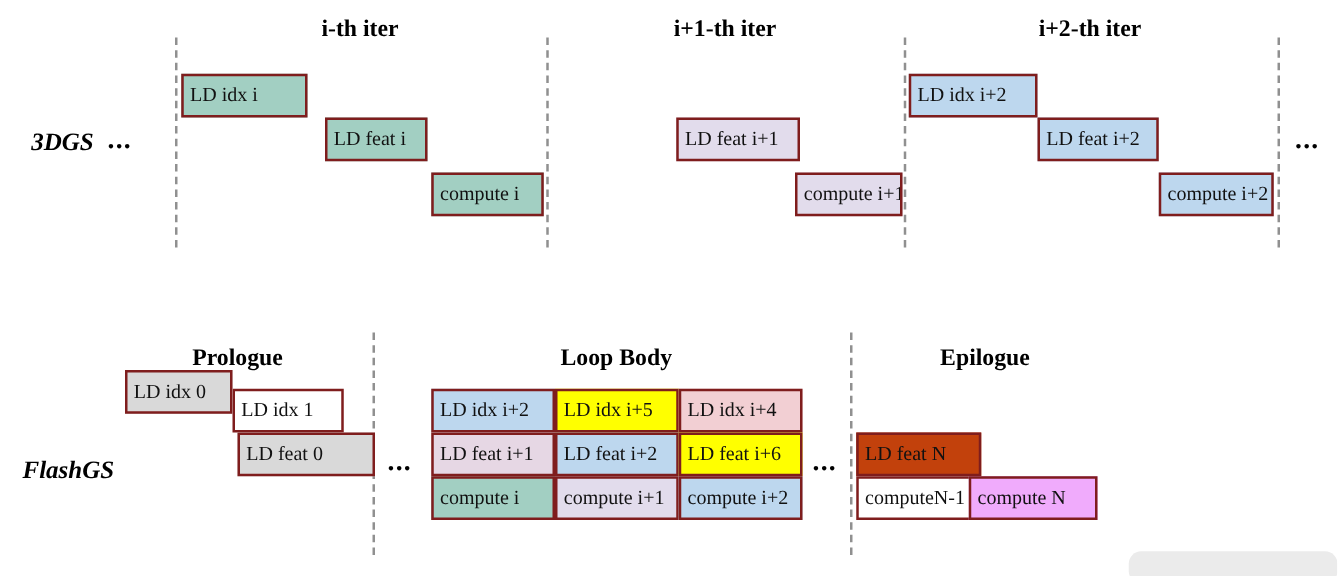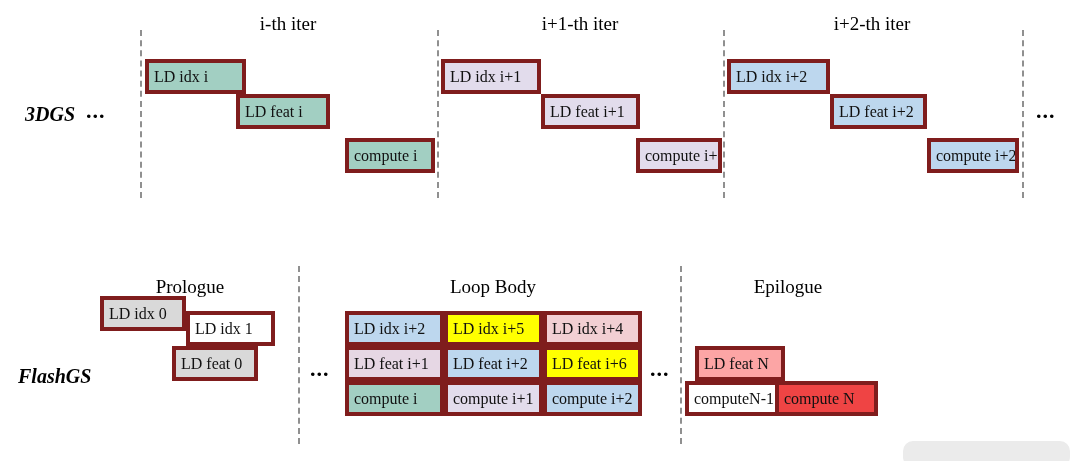--- a/index.html
+++ b/index.html
@@ -6,33 +6,33 @@
   .canvas{
     position:relative;
     width:1070px;height:461px;
     background:#ffffff;
     font-family:"Liberation Serif","DejaVu Serif",serif;
     overflow:hidden;
   }
   .box{
     position:absolute;
     height:35px;
-    border:4px solid #7f1d1d;
+    border:2px solid #7f1d1d;
     box-sizing:border-box;
     display:flex;
     align-items:center;
     padding-left:5px;
     font-size:16px;
     color:#111;
     white-space:nowrap;
     overflow:hidden;
   }
   .hdr{
     position:absolute;
-    font-weight:normal;
+    font-weight:bold;
     font-size:19px;
     color:#000;
     transform:translateX(-50%);
     white-space:nowrap;
   }
   .rowlabel{
     position:absolute;
     font-weight:bold;
     font-size:20px;
     color:#000;
@@ -70,59 +70,58 @@
   <div class="dash" style="left:140px;top:30px;height:168px;"></div>
   <div class="dash" style="left:437px;top:30px;height:168px;"></div>
   <div class="dash" style="left:723px;top:30px;height:168px;"></div>
   <div class="dash" style="left:1022px;top:30px;height:168px;"></div>
 
   <div class="hdr" style="left:288px;top:13px;">i-th iter</div>
   <div class="hdr" style="left:580px;top:13px;">i+1-th iter</div>
   <div class="hdr" style="left:872px;top:13px;">i+2-th iter</div>
 
   <div class="box" style="left: 145px; top: 59px; width: 101px; background: rgb(162, 207, 194);">LD idx i</div>
-  <div class="box" style="left: 236px; top: 94px; width: 94px; background: rgb(162, 207, 194);">LD feat i</div>
+  <div class="box" style="left: 260px; top: 94px; width: 82px; background: rgb(162, 207, 194);">LD feat i</div>
   <div class="box" style="left: 345px; top: 138px; width: 90px; background: rgb(162, 207, 194);">compute i</div>
 
-  <div class="box" style="left: 441px; top: 59px; width: 100px; background: rgb(226, 220, 236);">LD idx i+1</div>
   <div class="box" style="left: 541px; top: 94px; width: 99px; background: rgb(226, 220, 236);">LD feat i+1</div>
   <div class="box" style="left: 636px; top: 138px; width: 86px; background: rgb(226, 220, 236);">compute i+1</div>
 
   <div class="box" style="left: 727px; top: 59px; width: 103px; background: rgb(189, 215, 238);">LD idx i+2</div>
   <div class="box" style="left: 830px; top: 94px; width: 97px; background: rgb(189, 215, 238);">LD feat i+2</div>
   <div class="box" style="left: 927px; top: 138px; width: 92px; background: rgb(189, 215, 238);">compute i+2</div>
 
   <div class="rowlabel" style="left:18px;top:365px;">FlashGS</div>
 
   <div class="dash" style="left:298px;top:266px;height:178px;"></div>
   <div class="dash" style="left:680px;top:266px;height:178px;"></div>
 
   <div class="hdr" style="left:190px;top:276px;">Prologue</div>
   <div class="hdr" style="left:493px;top:276px;">Loop Body</div>
   <div class="hdr" style="left:788px;top:276px;">Epilogue</div>
 
   <div class="box" style="left: 100px; top: 296px; width: 86px; background: rgb(217, 217, 217);">LD idx 0</div>
   <div class="box" style="left: 186px; top: 311px; width: 89px; background: rgb(255, 255, 255);">LD idx 1</div>
-  <div class="box" style="left: 172px; top: 346px; width: 86px; background: rgb(217, 217, 217);">LD feat 0</div>
+  <div class="box" style="left: 190px; top: 346px; width: 110px; background: rgb(217, 217, 217);">LD feat 0</div>
 
   <div class="dots" style="left:310px;top:356px;">...</div>
 
   <div class="box" style="left: 345px; top: 311px; width: 99px; background: rgb(189, 215, 238);">LD idx i+2</div>
   <div class="box" style="left: 444px; top: 311px; width: 99px; background: rgb(255, 255, 0);">LD idx i+5</div>
   <div class="box" style="left: 543px; top: 311px; width: 99px; background: rgb(242, 207, 211);">LD idx i+4</div>
 
   <div class="box" style="left: 345px; top: 346px; width: 99px; background: rgb(230, 215, 228);">LD feat i+1</div>
   <div class="box" style="left: 444px; top: 346px; width: 99px; background: rgb(189, 215, 238);">LD feat i+2</div>
   <div class="box" style="left: 543px; top: 346px; width: 99px; background: rgb(255, 255, 0);">LD feat i+6</div>
 
   <div class="box" style="left: 345px; top: 381px; width: 99px; background: rgb(162, 207, 194);">compute i</div>
   <div class="box" style="left: 444px; top: 381px; width: 99px; background: rgb(226, 220, 236);">compute i+1</div>
   <div class="box" style="left: 543px; top: 381px; width: 99px; background: rgb(189, 215, 238);">compute i+2</div>
 
   <div class="dots" style="left:650px;top:356px;">...</div>
 
-  <div class="box" style="left: 685px; top: 346px; width: 90px; background: #fca5a5; margin-left: 10px;">LD feat N</div>
+  <div class="box" style="left: 685px; top: 346px; width: 100px; background: #c2410c;">LD feat N</div>
   <div class="box" style="left: 685px; top: 381px; width: 100px; background: rgb(255, 255, 255);">computeN-1</div>
-  <div class="box" style="left: 775px; top: 381px; width: 103px; background: #ef4444;">compute N</div>
+  <div class="box" style="left: 775px; top: 381px; width: 103px; background: #f0abfc;">compute N</div>
 
   <div class="artifact"></div>
 
 </div>
 
 </body></html>

